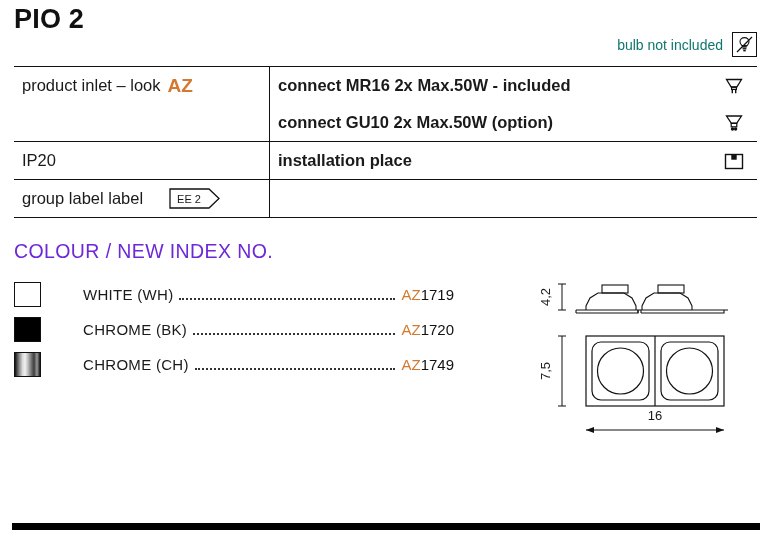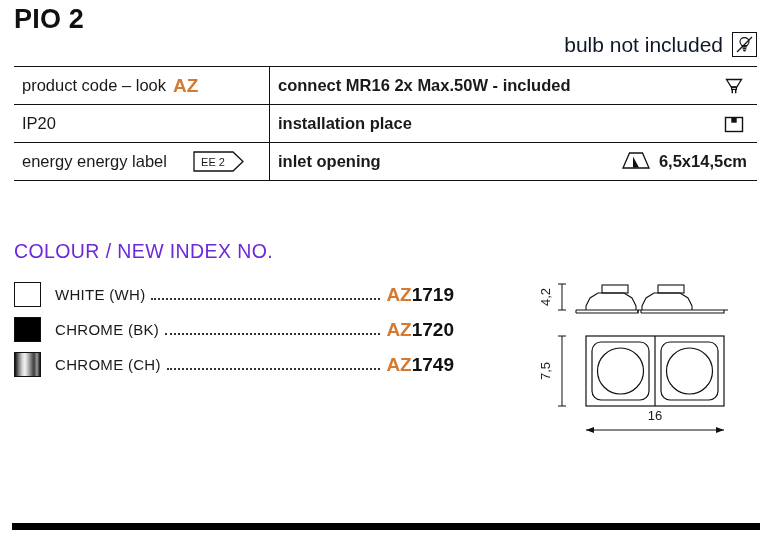--- a/index.html
+++ b/index.html
@@ -34,22 +34,22 @@
   
   .bulb-note {
     position: absolute;
     right: 14px;
     top: 32px;
     display: flex;
     align-items: center;
     gap: 9px;
   }
   .bulb-note-label {
-    font-size: 21px;
-    color: #0f172a;
+    font-size: 14px;
+    color: #0f766e;
     white-space: nowrap;
   }
   .icon-box {
     width: 25px;
     height: 25px;
     border: 1.4px solid #111;
     box-sizing: border-box;
     display: flex;
     align-items: center;
     justify-content: center;
@@ -146,38 +146,38 @@
     box-sizing: border-box;
     flex: 0 0 27px;
   }
   .swatch-chrome {
     background: linear-gradient(to right,
       #111 0%, #4a4a4a 8%, #8f8f8f 18%, #d8d8d8 30%,
       #f2f2f2 40%, #bdbdbd 52%, #7a7a7a 64%,
       #3d3d3d 76%, #9a9a9a 88%, #161616 100%);
   }
   .colour-name {
-    margin-left: 14px;
+    margin-left: 42px;
     font-size: 15px;
     letter-spacing: 0.3px;
     color: #1a1a1a;
     white-space: nowrap;
   }
   .dot-leader {
     flex: 1 1 auto;
     margin: 0 6px;
     position: relative;
     top: 4px;
     border-bottom: 2px dotted #333;
     height: 1px;
     min-width: 20px;
   }
   .colour-code {
-    font-size: 19px;
-    font-weight: bold;
+    font-size: 15px;
+    font-weight: normal;
     white-space: nowrap;
     color: #111;
   }
 
   
   .drawing {
     position: absolute;
     left: 528px;
     top: 262px;
     width: 238px;
@@ -218,37 +218,48 @@
       </svg>
     </span>
   </div>
 
   <div class="spec">
 
     <div class="spec-band">
       <div class="col-left">
         <div class="cell">
           <span class="cell-text">
-            <span>product code – look</span>
+            <span>product inlet – look</span>
             <span class="az-accent" style="color:#d4792f">AZ</span>
           </span>
         </div>
       </div>
       <div class="col-right">
         <div class="cell cell-right">
           <span class="cell-text">connect MR16 2x Max.50W - included</span>
           <span class="cell-icon">
             <svg width="26" height="26" viewBox="0 0 26 26" aria-hidden="true">
               <path d="M5.5 6.5 L20.5 6.5 L15.8 14.0 L10.2 14.0 Z" fill="none" stroke="#111" stroke-width="1.3"></path>
               <rect x="10.6" y="14.2" width="4.8" height="2.2" fill="none" stroke="#111" stroke-width="1.2"></rect>
               <line x1="11.3" y1="16.6" x2="11.3" y2="20.2" stroke="#111" stroke-width="1.4"></line>
               <line x1="14.7" y1="16.6" x2="14.7" y2="20.2" stroke="#111" stroke-width="1.4"></line>
             </svg>
           </span>
         </div>
+        <div class="cell cell-right">
+          <span class="cell-text">connect GU10 2x Max.50W (option)</span>
+          <span class="cell-icon">
+            <svg width="26" height="26" viewBox="0 0 26 26" aria-hidden="true">
+              <path d="M5.5 6.0 L20.5 6.0 L15.8 13.2 L10.2 13.2 Z" fill="none" stroke="#111" stroke-width="1.3"></path>
+              <rect x="10.2" y="13.4" width="5.6" height="3.4" fill="none" stroke="#111" stroke-width="1.2"></rect>
+              <circle cx="11.5" cy="19.0" r="1.7" fill="#111"></circle>
+              <circle cx="14.6" cy="19.0" r="1.7" fill="#111"></circle>
+            </svg>
+          </span>
+        </div>
       </div>
     </div>
 
     <div class="spec-band band-sep">
       <div class="col-left">
         <div class="cell">
           <span>IP20</span>
         </div>
       </div>
       <div class="col-right">
@@ -261,41 +272,27 @@
             </svg>
           </span>
         </div>
       </div>
     </div>
 
     <div class="spec-band band-sep">
       <div class="col-left">
         <div class="cell">
           <span class="cell-text">
-            <span>energy energy label</span>
+            <span>group label label</span>
             <span class="ee-badge">
               <svg width="52" height="21" viewBox="0 0 52 21" aria-hidden="true">
                 <path d="M1 1 L40 1 L50 10.5 L40 20 L1 20 Z" fill="none" stroke="#111" stroke-width="1.3"></path>
                 <text x="20" y="15" text-anchor="middle" font-family="Liberation Sans, sans-serif" font-size="11" fill="#1a1a1a">EE 2</text>
               </svg>
             </span>
-          </span>
-        </div>
-      </div>
-      <div class="col-right">
-        <div class="cell cell-right">
-          <span class="cell-text">inlet opening</span>
-          <span class="cell-text">
-            <span>
-              <svg width="32" height="24" viewBox="0 0 32 24" aria-hidden="true">
-                <path d="M3 20 L9.5 5 L22.5 5 L29 20 Z" fill="none" stroke="#111" stroke-width="1.3"></path>
-                <path d="M13 19.5 L13 8.5 L19 19.5 Z" fill="#111"></path>
-              </svg>
-            </span>
-            <span class="dim-text">6,5x14,5cm</span>
           </span>
         </div>
       </div>
     </div>
 
   </div>
 
   <div class="colour-heading">COLOUR / NEW INDEX NO.</div>
 
   <div class="colour-list">

